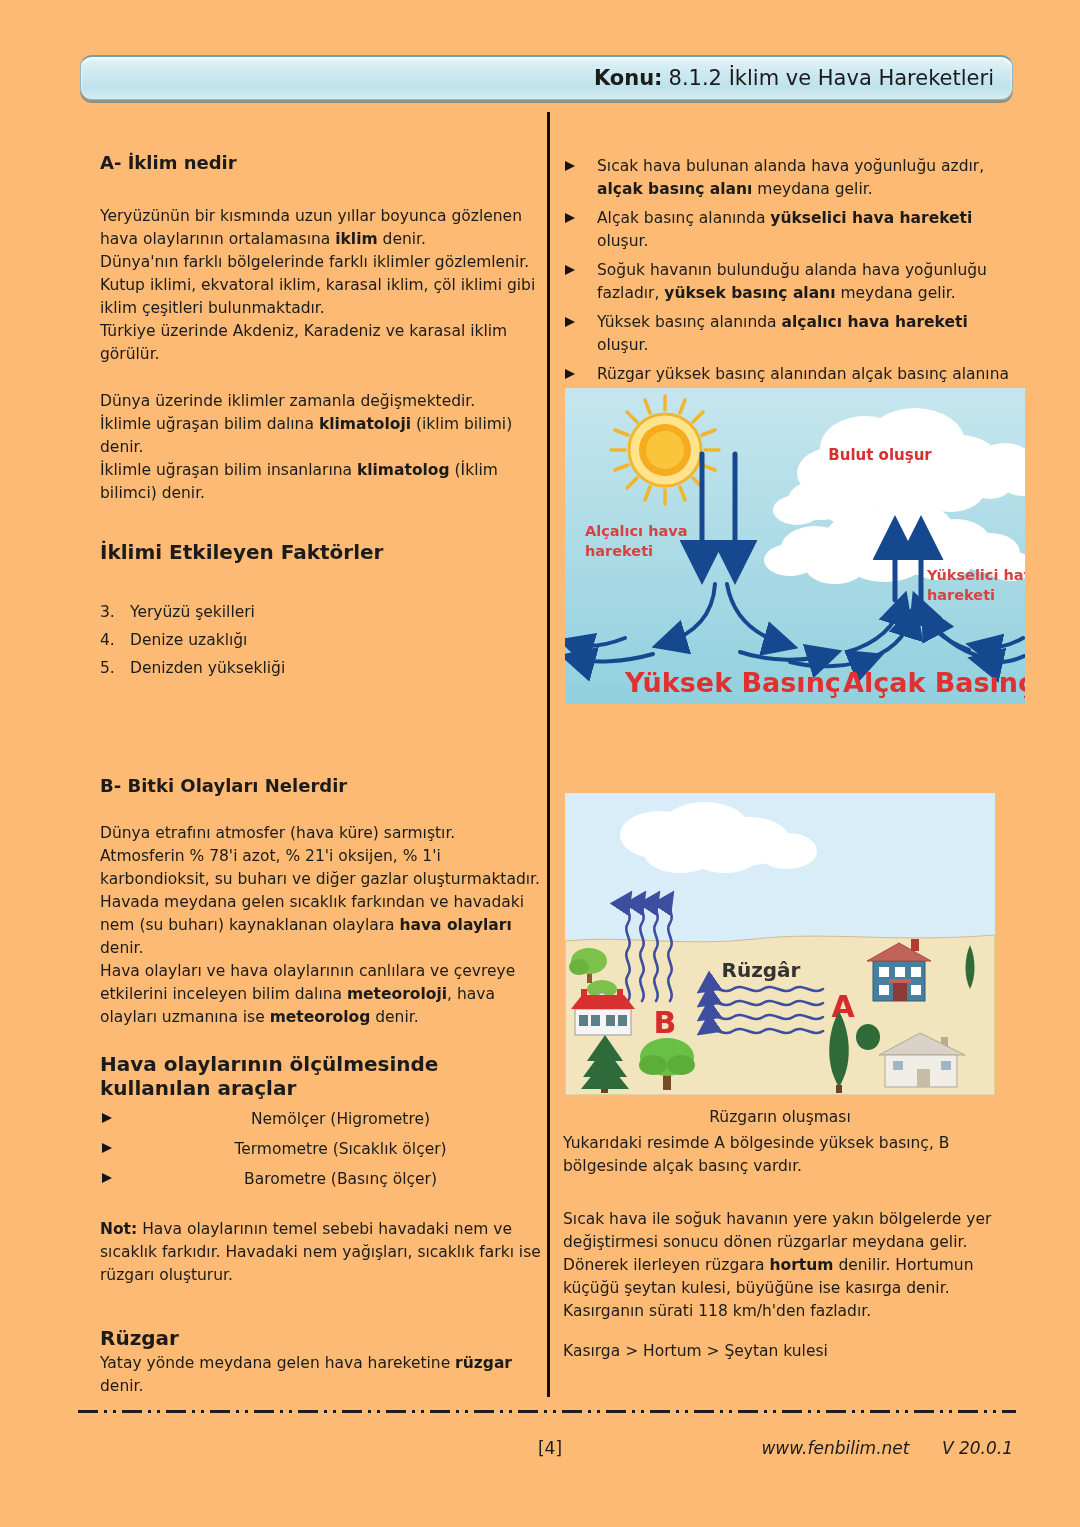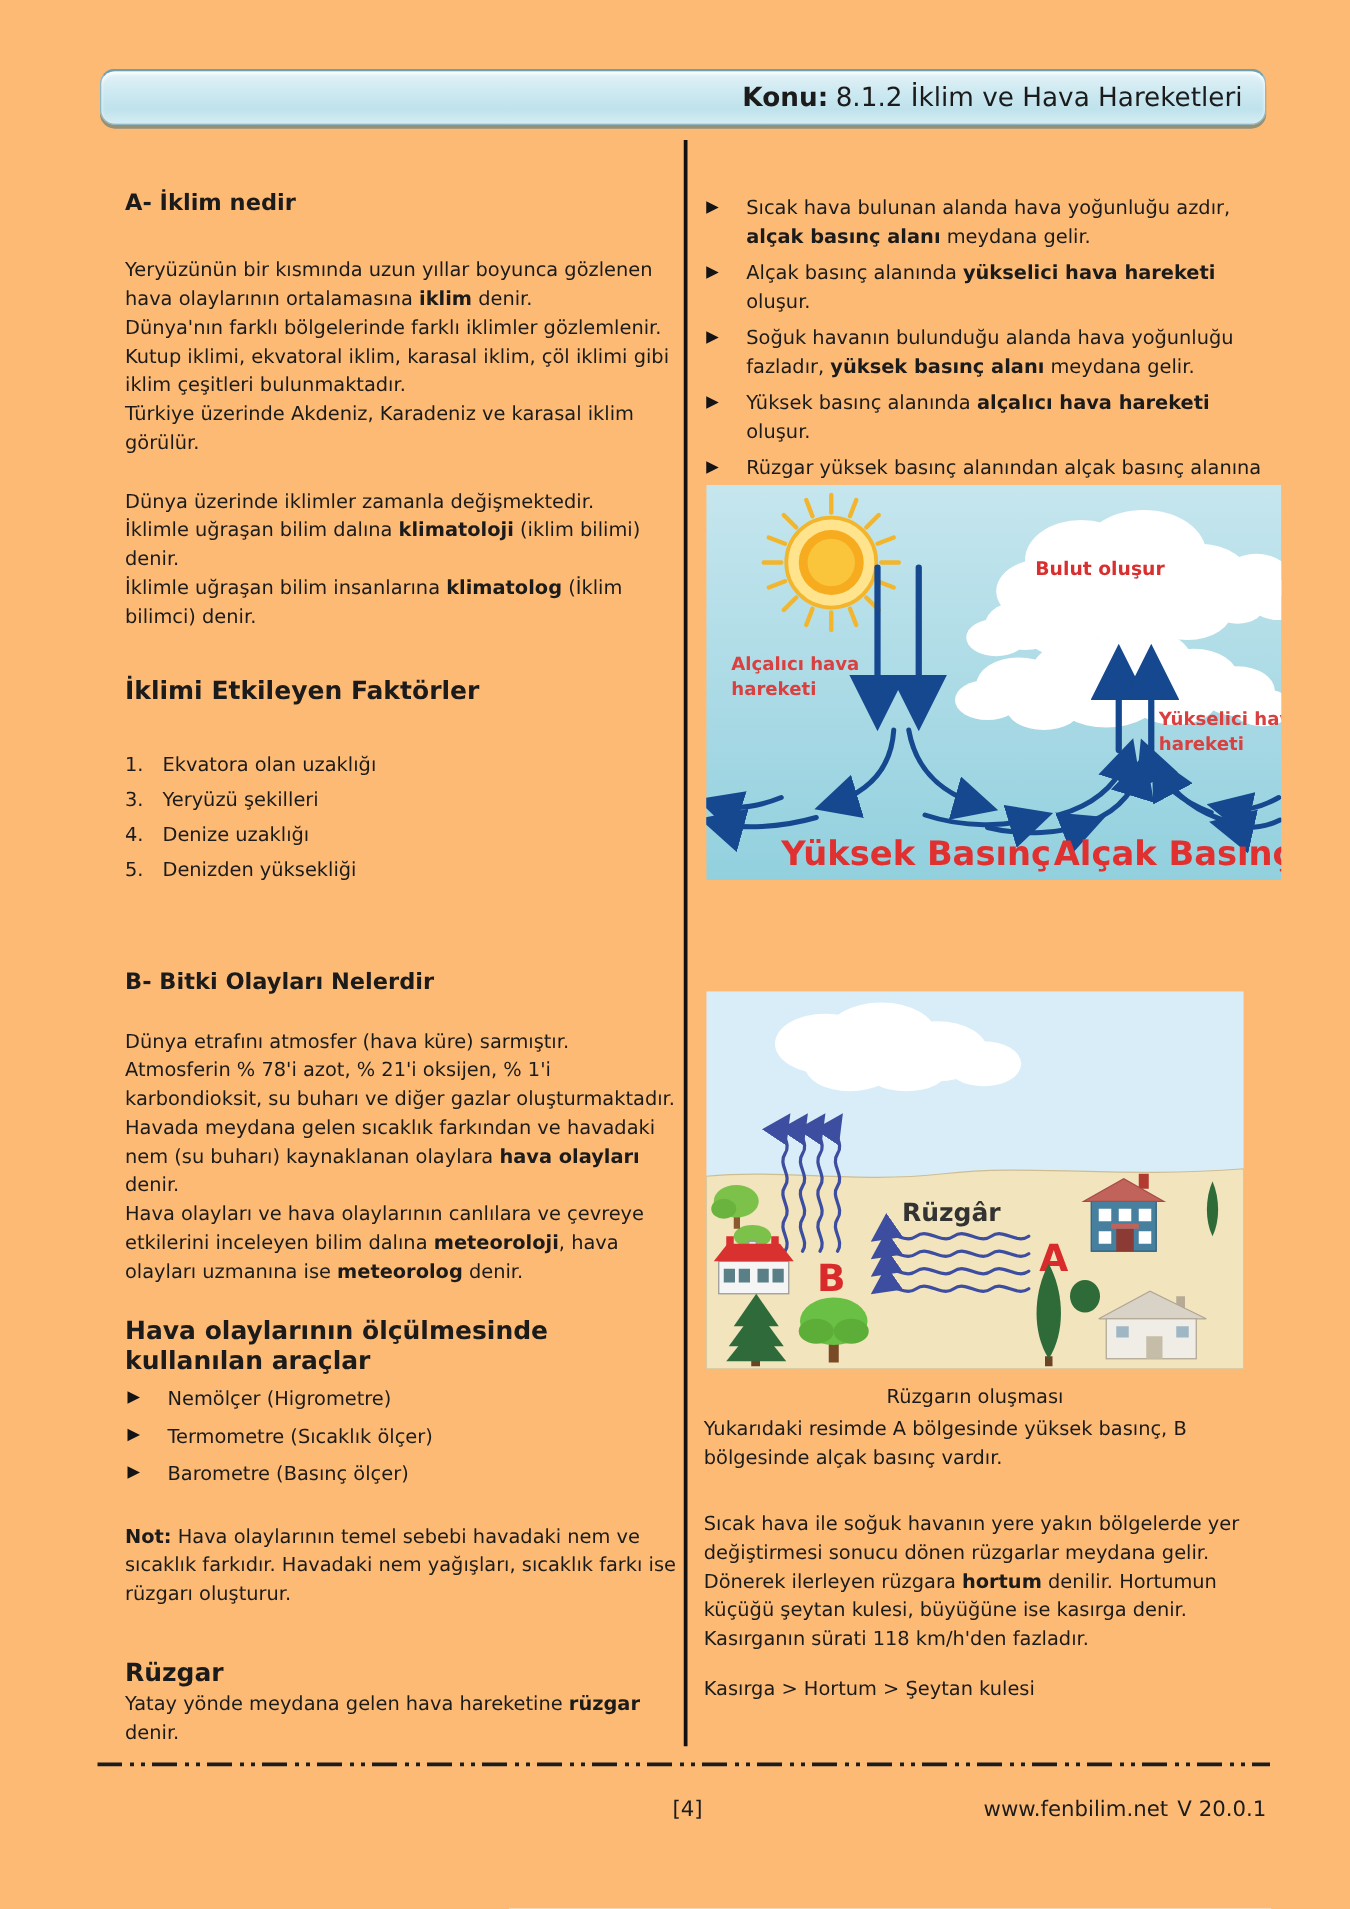--- a/index.html
+++ b/index.html
@@ -20,31 +20,31 @@
   .h1{font-weight:bold;font-size:18px;}
   .h2{font-weight:bold;font-size:20px;}
   .rich{font-size:15.5px;line-height:23px;white-space:pre-wrap;}
   .colL{left:100px;width:447px;}
   .colR{left:563px;width:455px;}
   ol.num{list-style:none;margin:0;padding:0;font-size:15.5px;line-height:28px;}
   ol.num .mk{display:inline-block;width:30px;}
   ul.arrows{list-style:none;margin:0;padding:0;font-size:15.5px;line-height:23px;}
   ul.arrows > li{position:relative;padding-left:34px;margin-bottom:6px;}
   ul.arrows.tools{line-height:30px;}
-  ul.arrows.tools > li{margin-bottom:0;}
+  ul.arrows.tools > li{margin-bottom:0;text-align:center;}
   .tri{position:absolute;left:2px;top:6px;width:0;height:0;
        border-left:10px solid #141414;border-top:5px solid transparent;border-bottom:5px solid transparent;}
   ul.arrows.tools .tri{top:9px;}
   .caption{font-size:15.5px;text-align:center;}
   
   .dashline{left:78px;top:1410px;width:938px;height:3px;
     background:repeating-linear-gradient(90deg,#1c1c1c 0 20px,transparent 20px 26px,#1c1c1c 26px 29px,transparent 29px 35px,#1c1c1c 35px 38px,transparent 38px 44px);}
   .pageno{left:505px;top:1438px;width:90px;text-align:center;font-size:17px;}
   .site{left:730px;top:1438px;width:283px;text-align:right;font-size:17px;}
-  .site span{margin-left:2px;}
+  .site span{margin-left:27px;font-style:italic;}
   svg text{font-family:"DejaVu Sans",sans-serif;}
 </style>
 </head>
 <body>
 
 <div class="page">
 
   <div class="abs banner">
     <b>Konu:</b>
     <span>8.1.2 İklim ve Hava Hareketleri</span>
@@ -59,21 +59,20 @@
 Kutup iklimi, ekvatoral iklim, karasal iklim, çöl iklimi gibi iklim çeşitleri bulunmaktadır.
 Türkiye üzerinde Akdeniz, Karadeniz ve karasal iklim görülür.</span></div>
 
   <div class="abs colL rich" style="top:390px;"><span>Dünya üzerinde iklimler zamanla değişmektedir.
 İklimle uğraşan bilim dalına </span><b>klimatoloji</b><span> (iklim bilimi) denir.
 İklimle uğraşan bilim insanlarına </span><b>klimatolog</b><span> (İklim bilimci) denir.</span></div>
 
   <div class="abs colL h2" style="top:540px;">İklimi Etkileyen Faktörler</div>
 
   <ol class="abs colL num" style="top:598px;">
-    <li><span class="mk">1.</span><span>Ekvatora olan uzaklığı</span></li>
     <li><span class="mk">3.</span><span>Yeryüzü şekilleri</span></li>
     <li><span class="mk">4.</span><span>Denize uzaklığı</span></li>
     <li><span class="mk">5.</span><span>Denizden yüksekliği</span></li>
   </ol>
 
   <div class="abs colL h1" style="top:775px;">B- Bitki Olayları Nelerdir</div>
 
   <div class="abs colL rich" style="top:822px;"><span>Dünya etrafını atmosfer (hava küre) sarmıştır.
 Atmosferin % 78'i azot, % 21'i oksijen, % 1'i karbondioksit, su buharı ve diğer gazlar oluşturmaktadır.
 Havada meydana gelen sıcaklık farkından ve havadaki nem (su buharı) kaynaklanan olaylara </span><b>hava olayları</b><span> denir.

